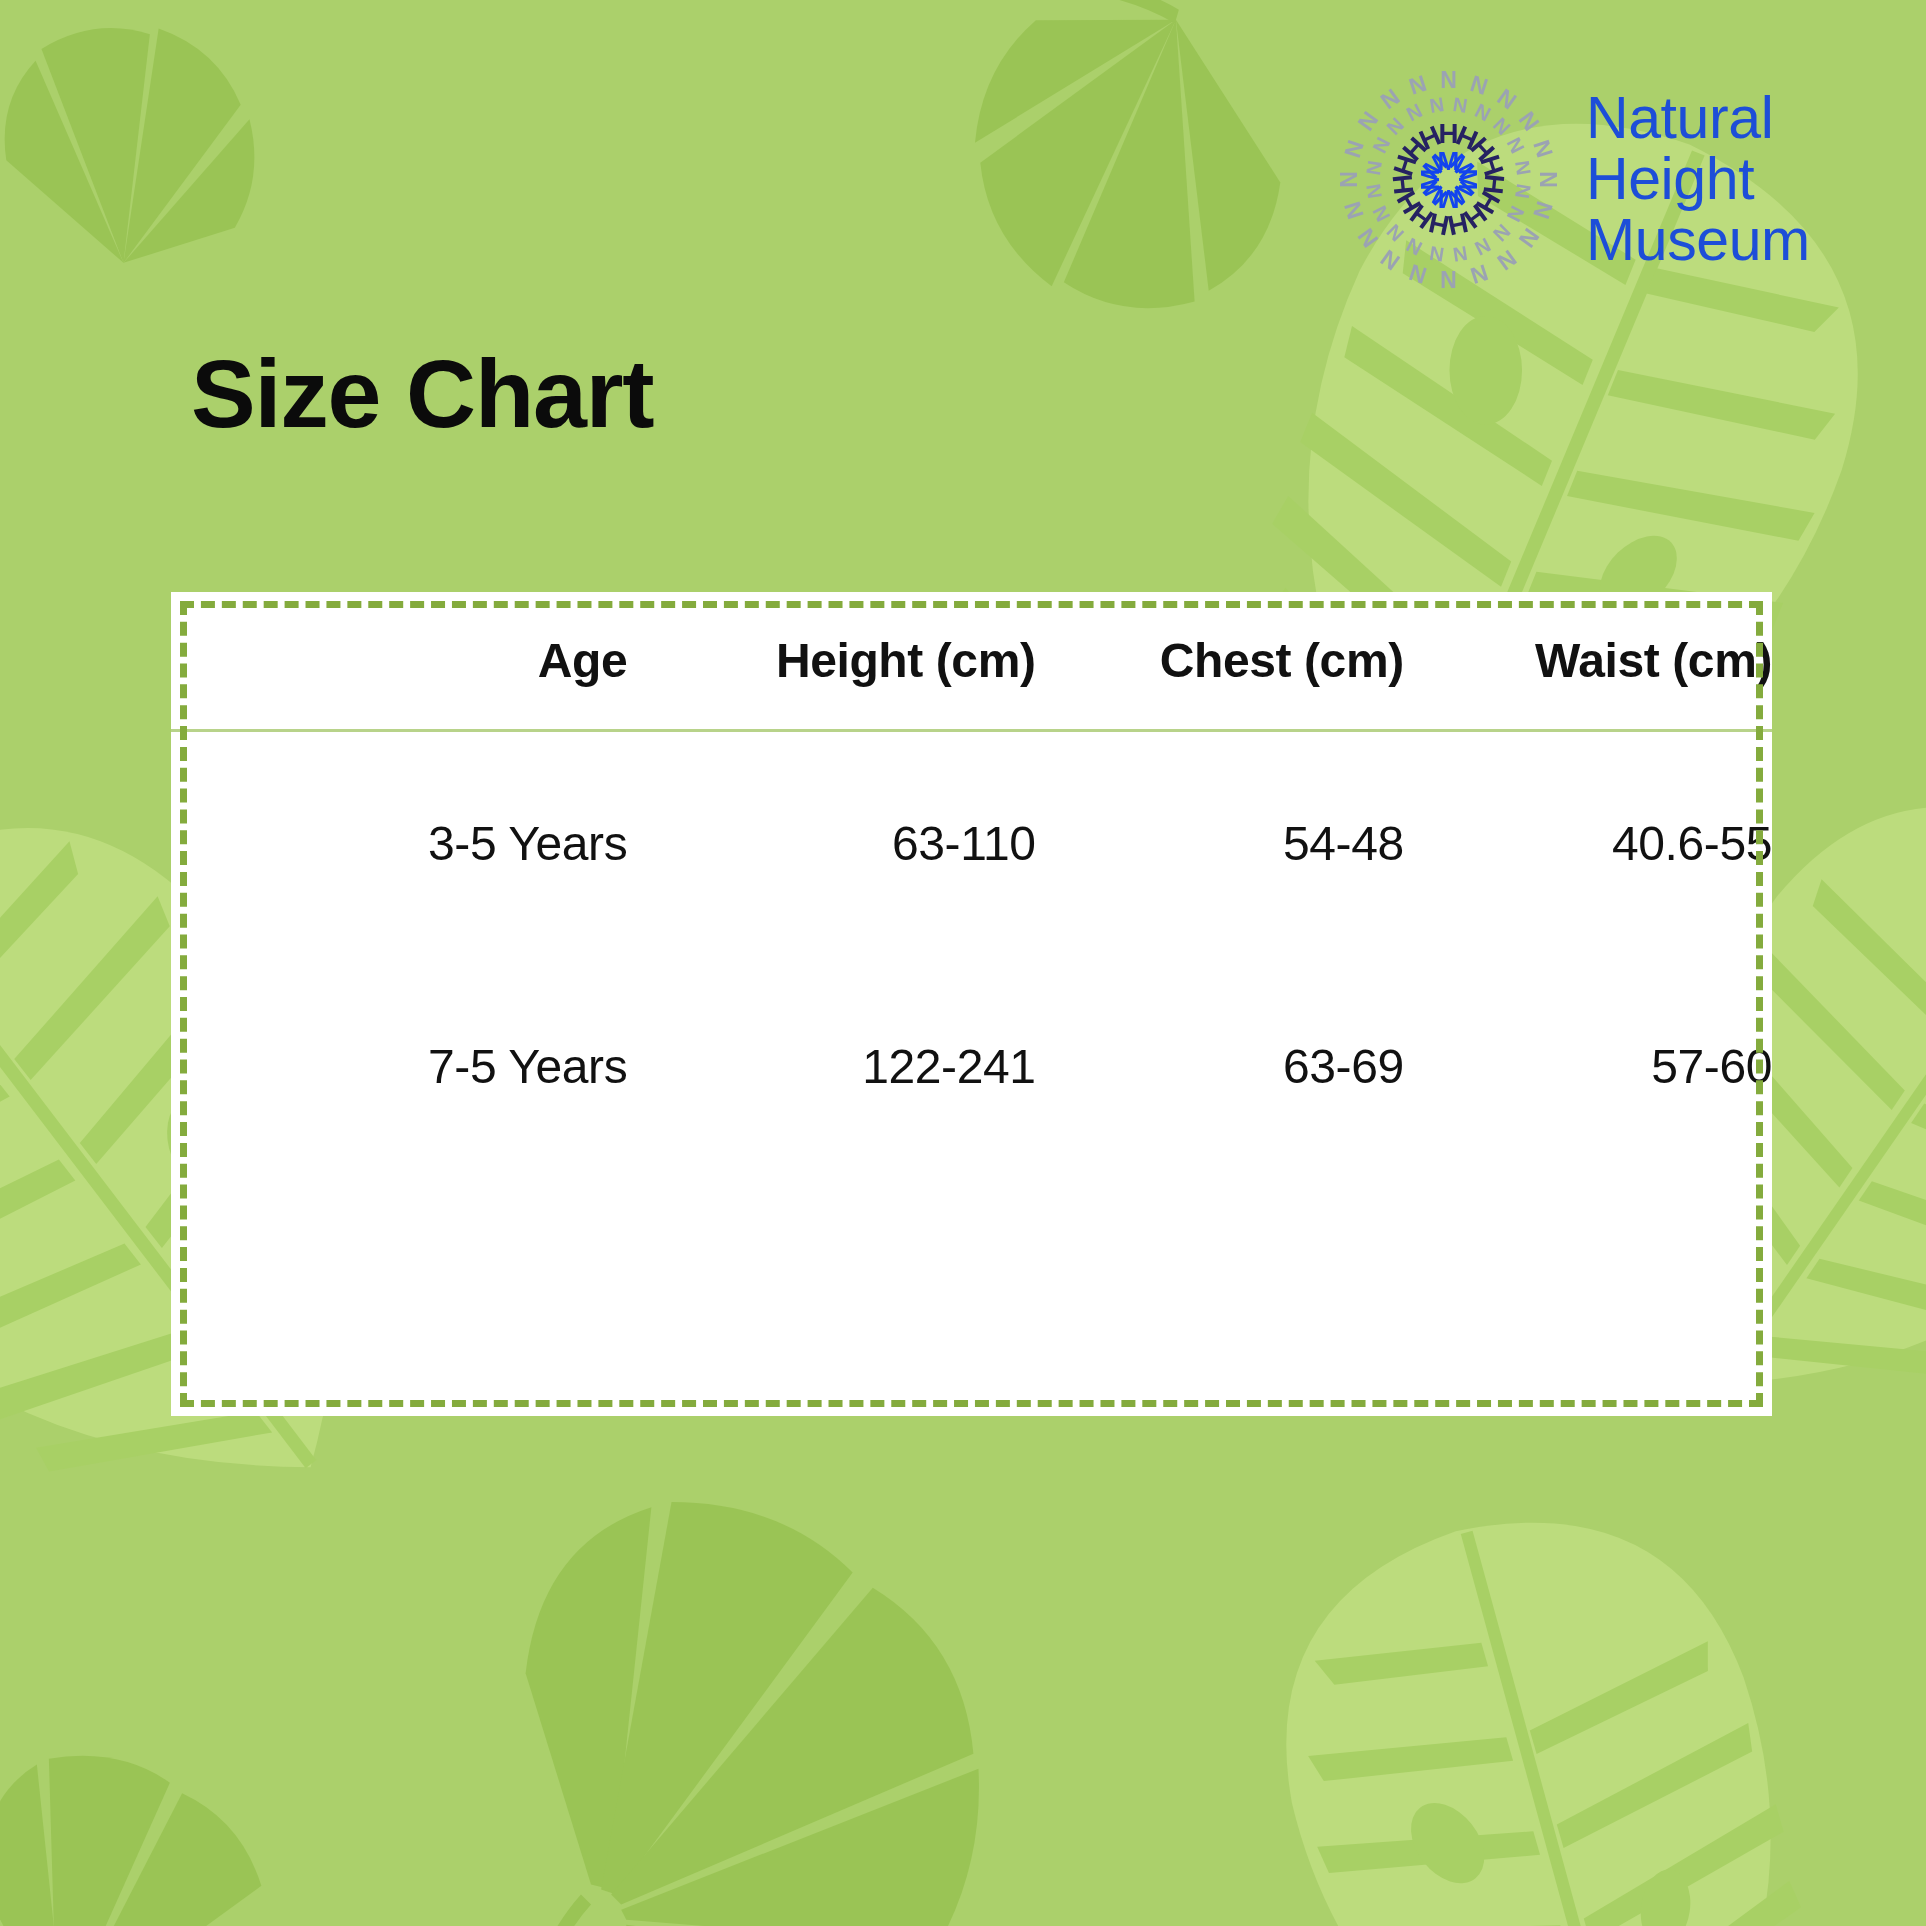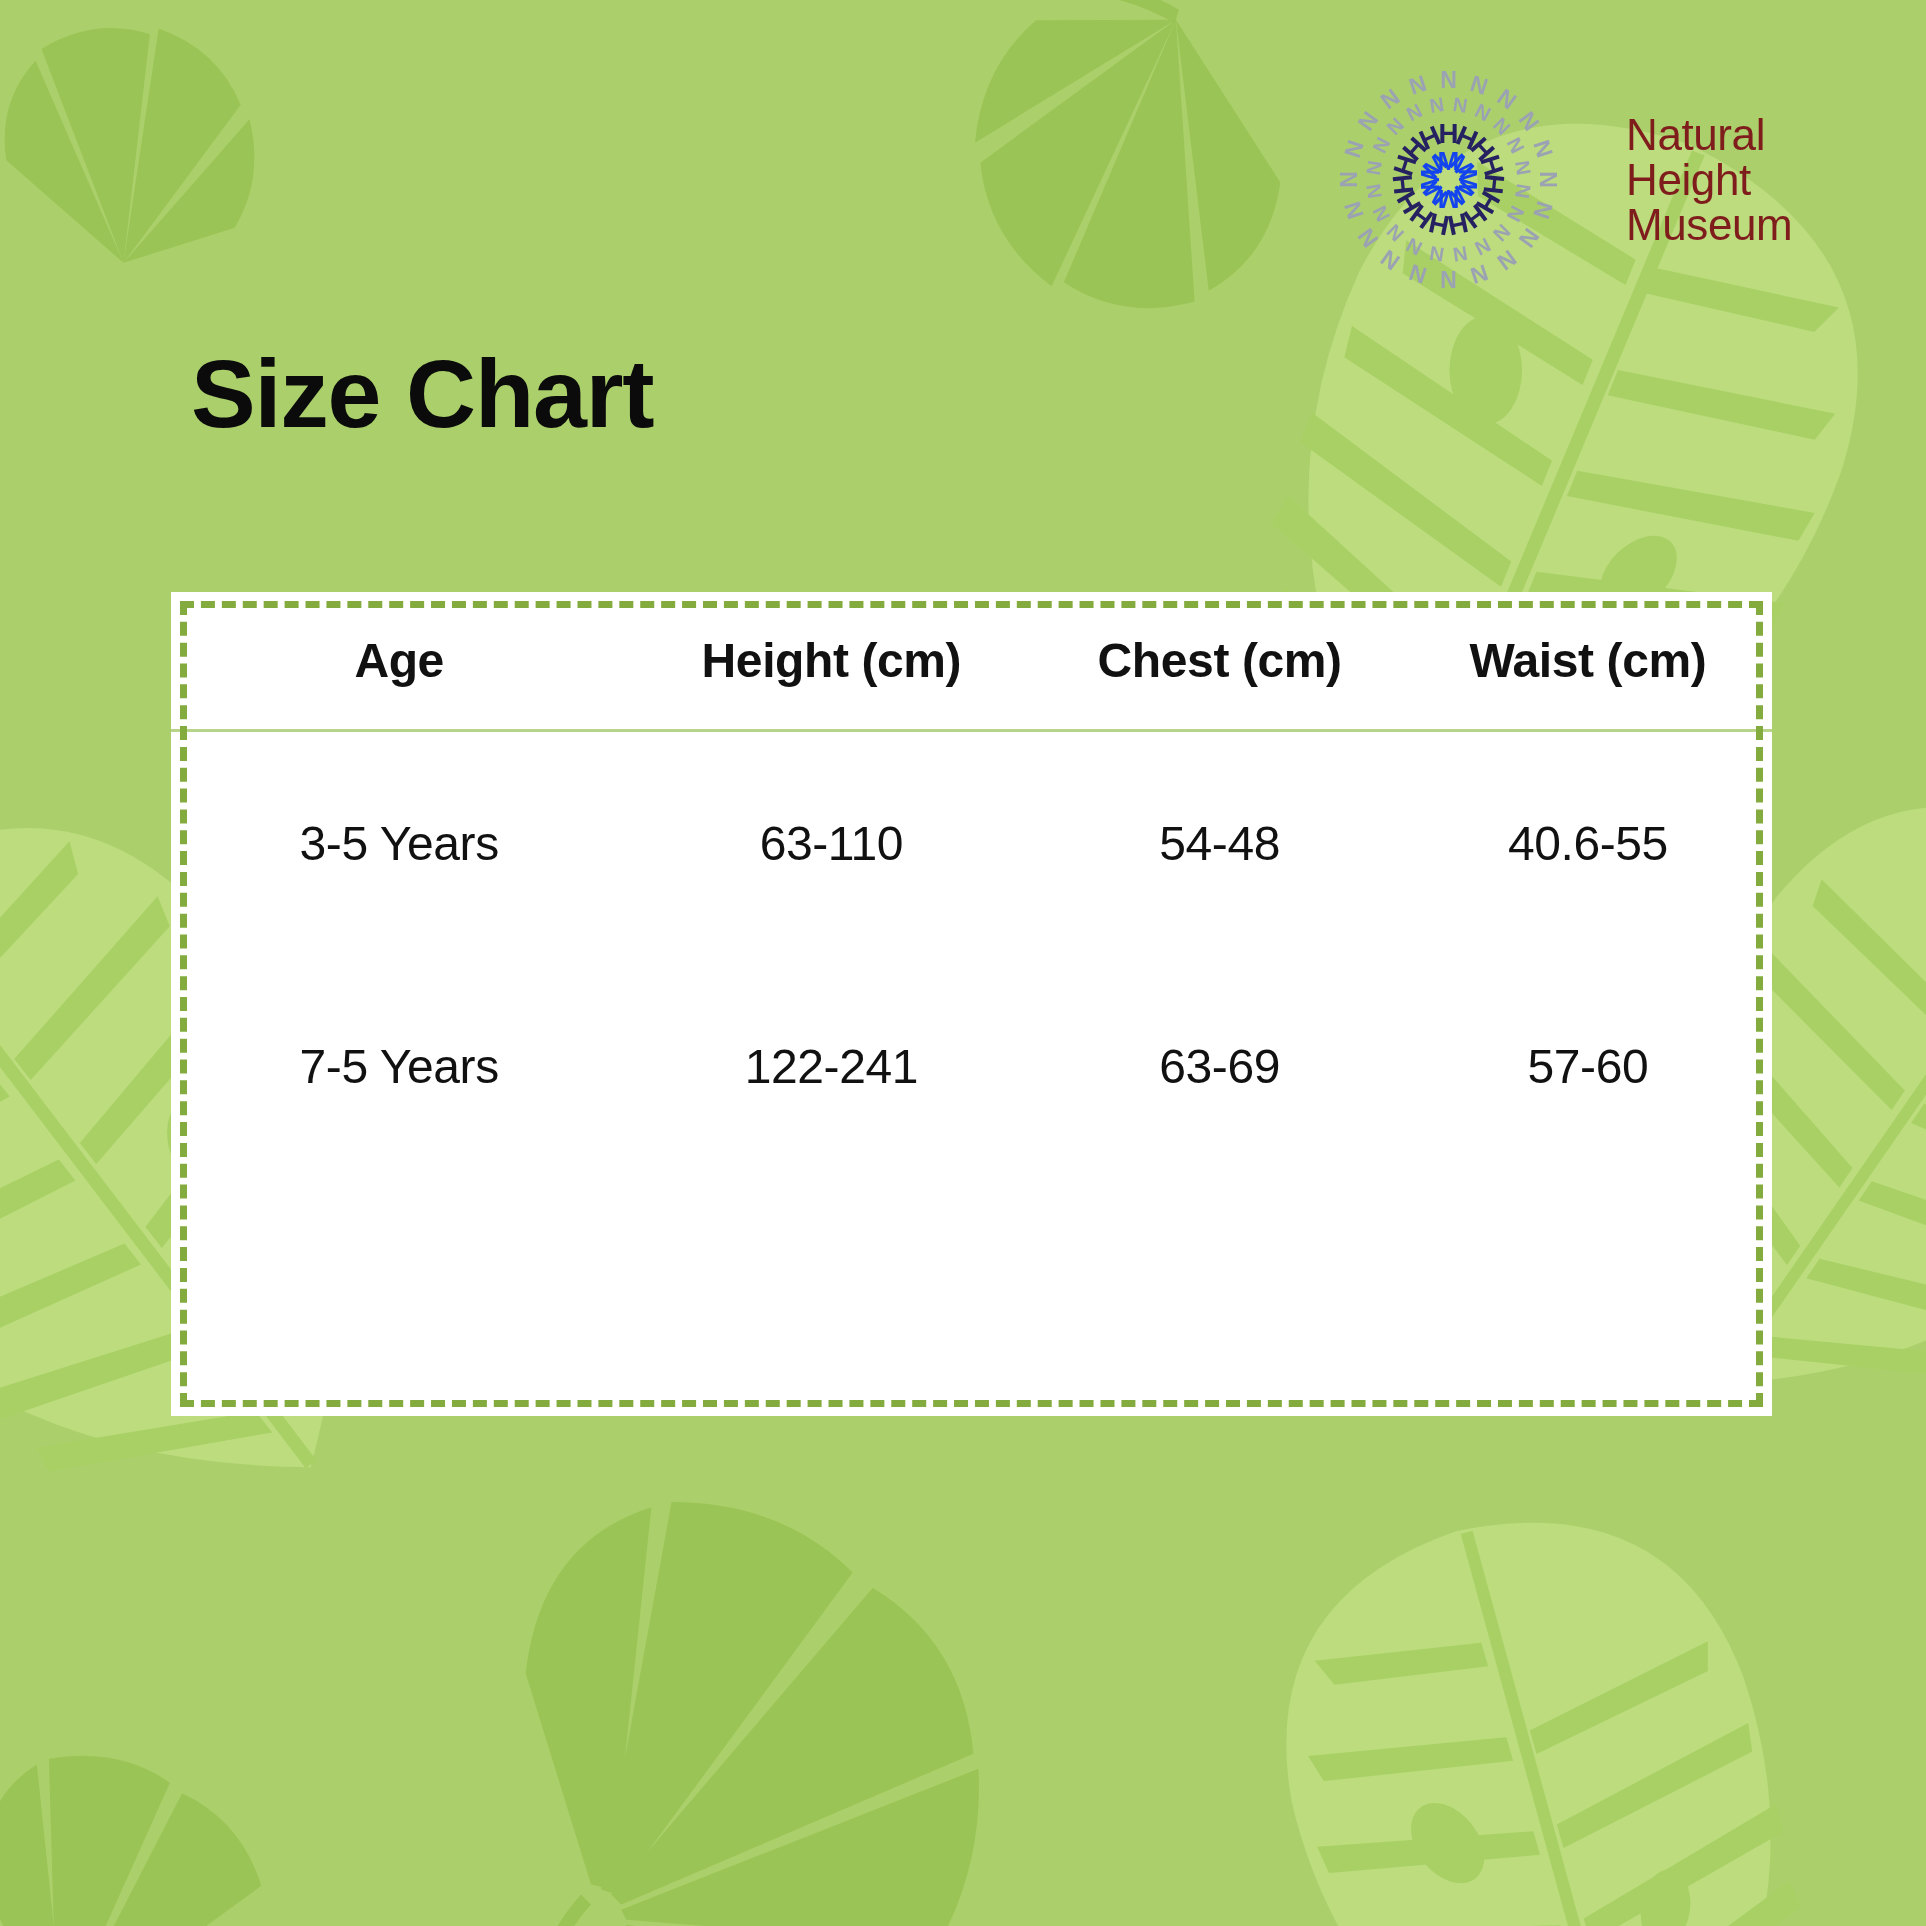--- a/index.html
+++ b/index.html
@@ -44,27 +44,26 @@
   }
   #logo-mark {
     width: 223px;
     height: 223px;
     position: relative;
     flex: 0 0 auto;
   }
   #logo-mark svg { display: block; }
   #logo-wordmark {
     font-family: "Liberation Sans", sans-serif;
-    font-size: 44px;
+    font-size: 59px;
     line-height: 1.03;
     font-weight: 400;
-    color: #7f1d1d;
+    color: #1d4ed8;
     letter-spacing: -0.4px;
     white-space: nowrap;
-    margin-left: 40px;
   }
 
   
   #title-block {
     position: absolute;
     left: 179px;
     top: 333px;
   }
   #page-title {
     font-size: 97px;
@@ -104,21 +103,21 @@
     pointer-events: none;
   }
   #size-table {
     position: absolute;
     inset: 0;
     width: 100%;
     border-collapse: collapse;
     table-layout: fixed;
   }
   #size-table th, #size-table td {
-    text-align: center;
+    text-align: right;
     color: #111111;
     padding: 0;
     margin-left: 6px;
   }
   #size-table th {
     font-size: 48px;
     font-weight: 700;
     letter-spacing: -0.4px;
     height: 137px;
     vertical-align: middle;

